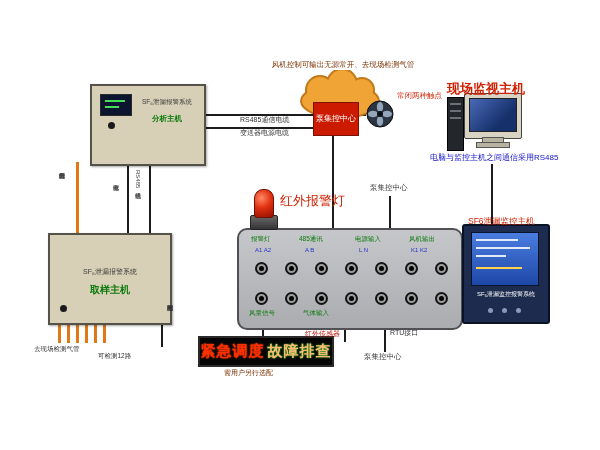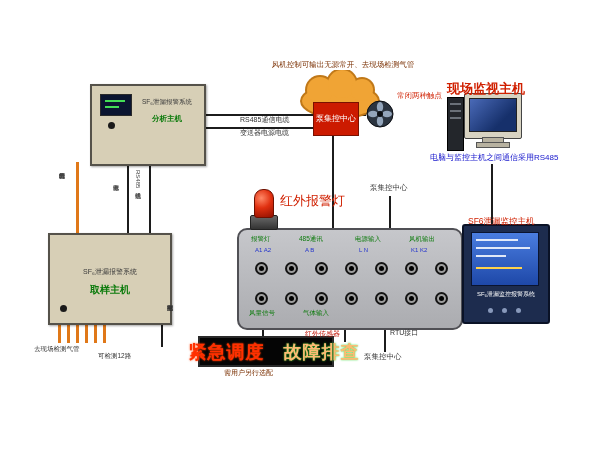--- a/index.html
+++ b/index.html
@@ -17,21 +17,21 @@
   .term::after{content:"";position:absolute;left:2px;top:2px;width:5px;height:5px;border-radius:50%;background:#000;}
   .glabel{position:absolute;font-size:6.5px;color:#0a7a0a;white-space:nowrap;}
   .blabel{position:absolute;font-size:6px;color:#2233cc;white-space:nowrap;}
   .bhost{position:absolute;left:462px;top:224px;width:84px;height:96px;background:#1d2c4e;
          border:2px solid #0a1226;border-radius:3px;z-index:3;}
   .bscreen{position:absolute;left:7px;top:6px;width:66px;height:52px;border:1px solid #0a1430;
            background:linear-gradient(#4a7de0,#1e48a8);}
   .sbar{position:absolute;height:2px;background:rgba(255,255,255,.85);}
   .led{position:absolute;left:198px;top:336px;width:132px;height:27px;background:#050505;border:2px solid #2a2a2a;
        display:flex;align-items:center;justify-content:center;gap:3px;z-index:3;}
-  .led span{font-family:"DejaVu Sans Mono",monospace;font-size:18px;font-weight:bold;letter-spacing:1px;white-space:nowrap;margin-left:16px;}
+  .led span{font-family:"DejaVu Sans Mono",monospace;font-size:15px;font-weight:bold;letter-spacing:1px;white-space:nowrap;}
   .seg1{color:#ff3000;text-shadow:0 0 2px #ff4000;}
   .seg2{color:#fdba74;text-shadow:0 0 2px #2ed62e;}
   .lcd{position:absolute;left:8px;top:8px;width:30px;height:20px;background:#0b1530;border:1px solid #2a2a2a;}
   .lcdline{position:absolute;height:2px;background:#44dd55;}
   .rbtn{position:absolute;width:7px;height:7px;border-radius:50%;background:#1a1a1a;}
   .tower{position:absolute;left:447px;top:97px;width:15px;height:52px;background:#23262b;border:1px solid #000;z-index:3;}
   .slot{height:2px;background:#6a7078;margin:5px 2px 0 2px;}
   .crt{position:absolute;left:464px;top:93px;width:56px;height:44px;background:#d8d3c2;border:1px solid #444;border-radius:2px;z-index:3;}
   .crtscreen{position:absolute;left:4px;top:4px;width:46px;height:32px;background:linear-gradient(135deg,#4a6ab8 0%,#16306b 70%);border:1px solid #222;}
   .beacon-dome{position:absolute;left:254px;top:189px;width:18px;height:27px;z-index:3;

